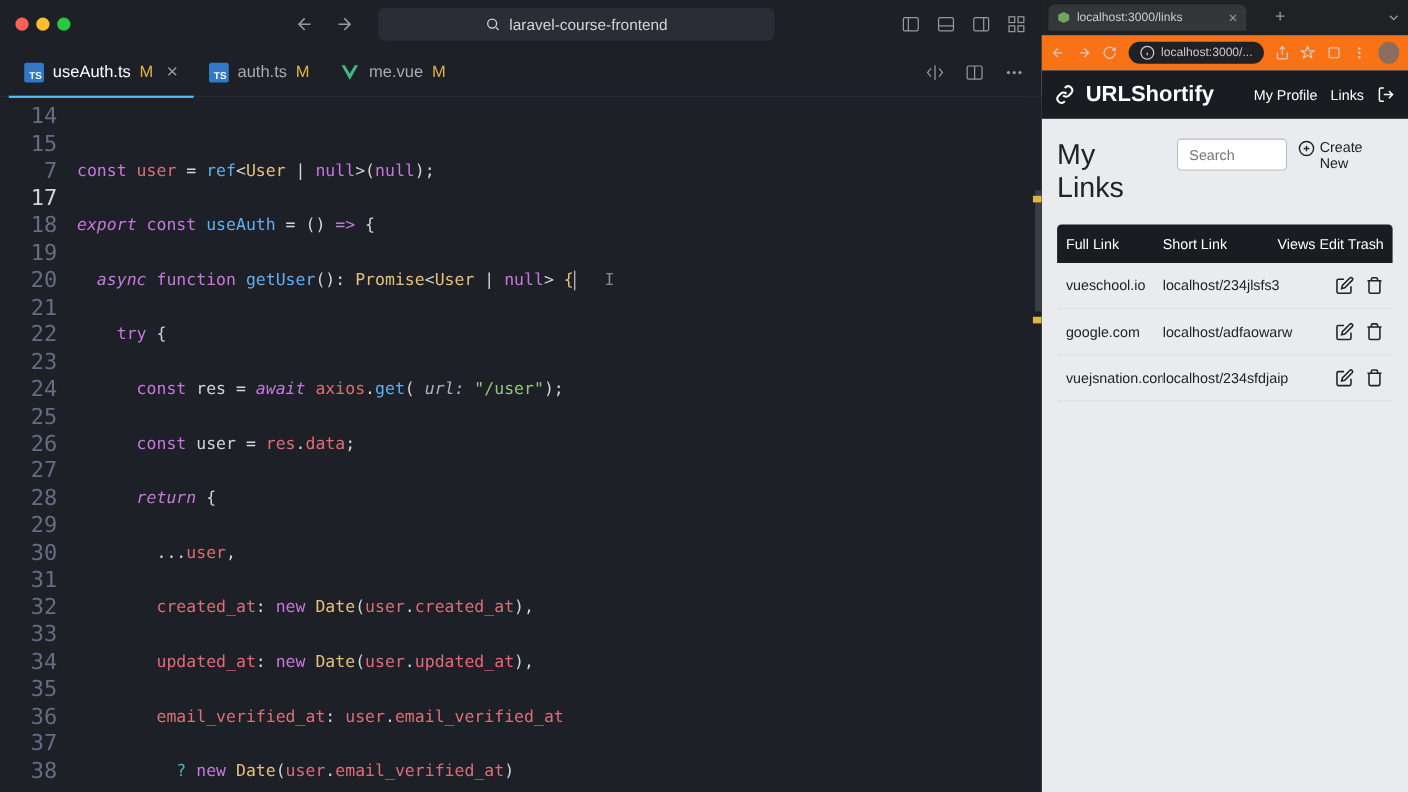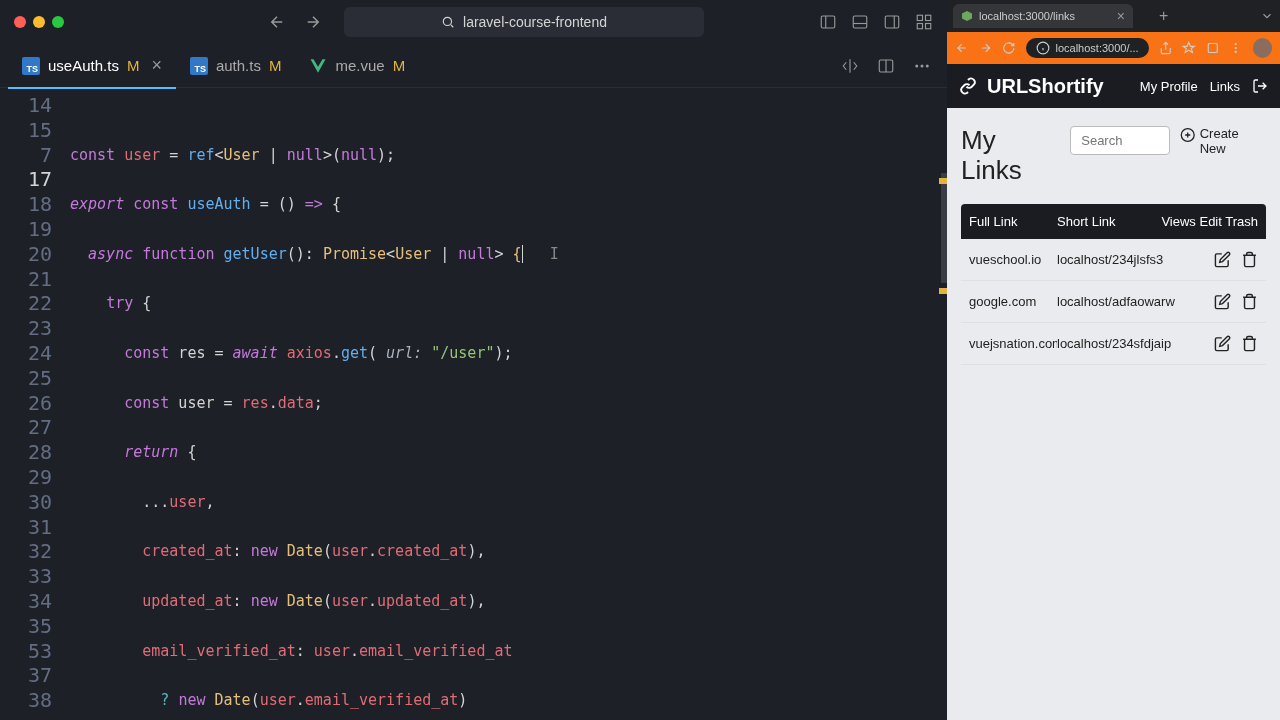--- a/index.html
+++ b/index.html
@@ -186,21 +186,21 @@
         <div>26</div>
         <div>27</div>
         <div>28</div>
         <div>29</div>
         <div>30</div>
         <div>31</div>
         <div>32</div>
         <div>33</div>
         <div>34</div>
         <div>35</div>
-        <div>53</div>
+        <div>36</div>
         <div>37</div>
         <div>38</div>
     </div>
     <div class="code">
 <div></div>
 <div><span class="kw">const</span> <span class="prop">user</span><span> = </span><span class="fn">ref</span><span>&lt;</span><span class="ty">User</span><span> | </span><span class="kw">null</span><span>&gt;</span><span>(</span><span class="kw">null</span><span>);</span></div>
 <div><span class="k">export</span><span class="kw"> const </span><span class="fn">useAuth</span><span> = () </span><span class="kw">=&gt;</span><span> {</span></div>
 <div>  <span class="k">async</span><span class="kw"> function </span><span class="fn">getUser</span><span>()</span><span>: </span><span class="ty">Promise</span><span>&lt;</span><span class="ty">User</span><span> | </span><span class="kw">null</span><span>&gt; </span><span class="ty">{</span><span class="cursor"></span>   <span class="ibeam">I</span></div>
 <div>    <span class="kw">try</span><span> {</span></div>
 <div>      <span class="kw">const</span><span> res </span><span>= </span><span class="k">await</span><span class="prop"> axios</span><span>.</span><span class="fn">get</span><span>( </span><span class="param">url:</span><span class="str"> "/user"</span><span>);</span></div>

